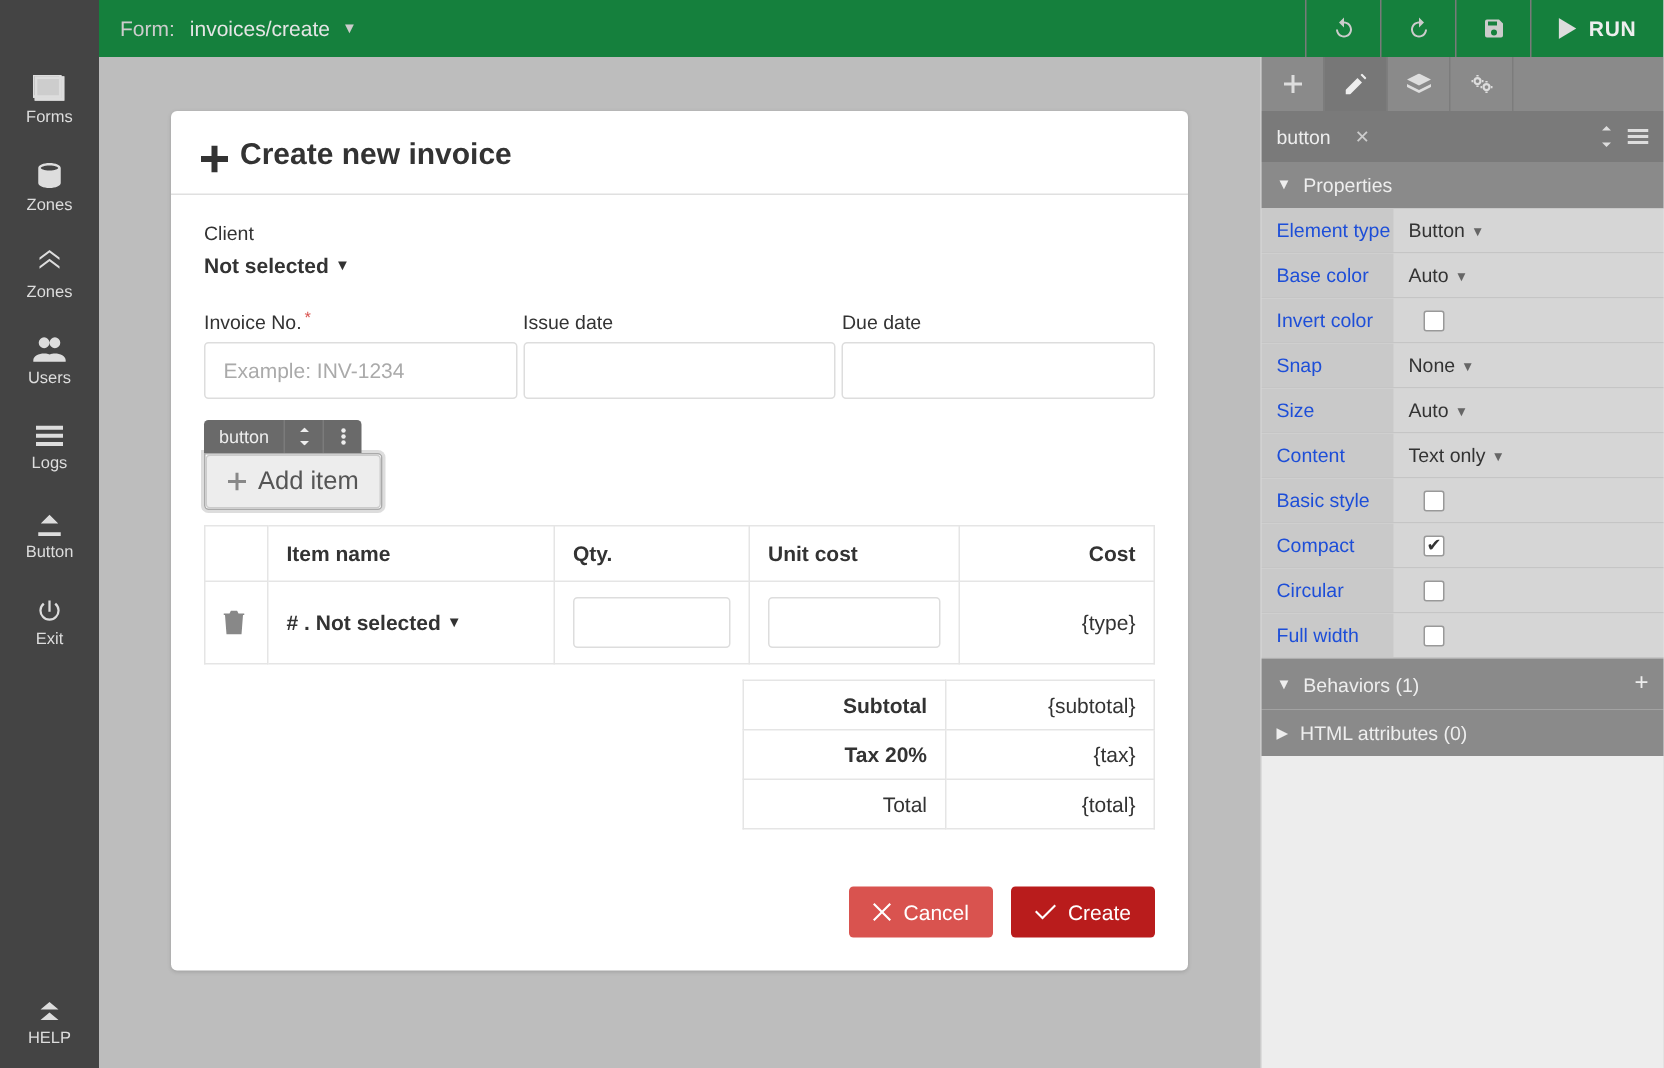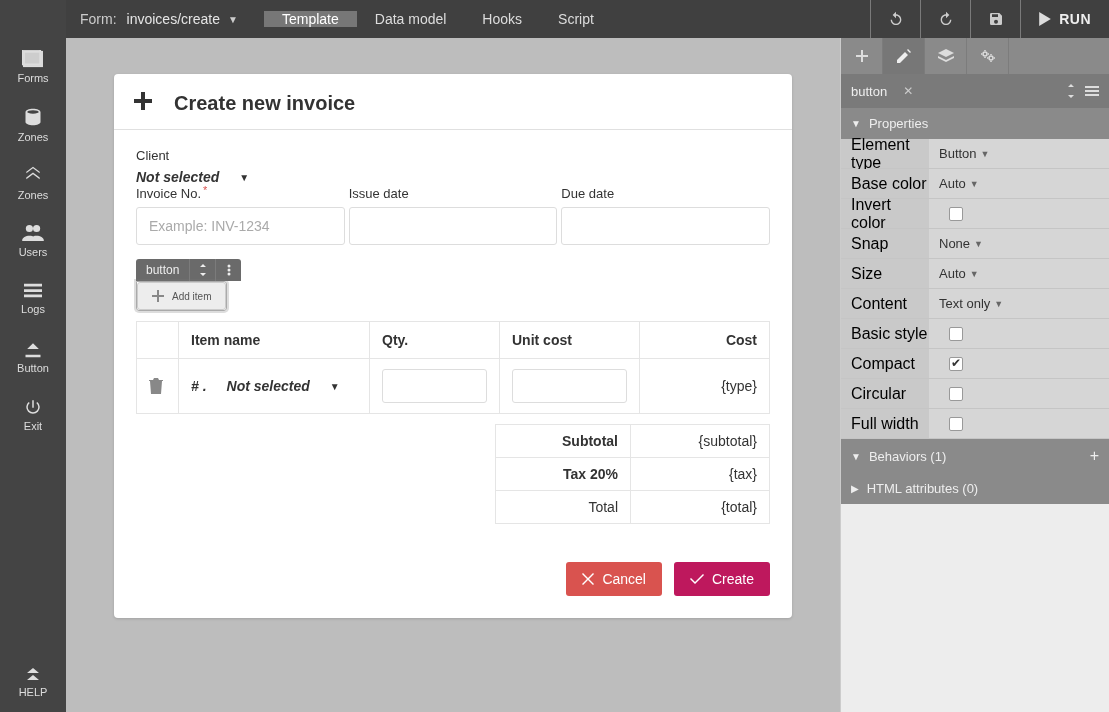--- a/index.html
+++ b/index.html
@@ -1,19 +1,19 @@
 <!DOCTYPE html>
 <html><head>
   <meta charset="utf-8">
   <style>
     * { box-sizing: border-box; margin: 0; padding: 0; }
     body { font-family: -apple-system, BlinkMacSystemFont, "Segoe UI", Helvetica, Arial, sans-serif; font-size: 14px; color: #333; background: #f4f4f4; overflow: hidden; }
     
     
-    .topbar { height: 38px; background: #404040; display: flex; align-items: stretch; color: #ddd; }
+    .topbar { height: 38px; background: #15803d; display: flex; align-items: stretch; color: #ddd; }
     .tb-left { display: flex; align-items: center; padding-left: 80px; }
     .tb-form-label { color: #ccc; margin-right: 6px; font-size: 14px; }
     .tb-form-select { display: flex; align-items: center; gap: 8px; color: #e5e5e5; padding: 0 28px 0 4px; position: relative; cursor: pointer; }
     .tb-form-select .caret { position: absolute; right: 10px; font-size: 10px; color: #ccc; }
     .tb-tabs { display: flex; align-items: stretch; margin-left: 16px; }
     .tb-tab { display: flex; align-items: center; padding: 0 18px; color: #ddd; cursor: pointer; font-size: 14px; }
     .tb-tab.active { background: #777; color: #fff; }
     .tb-spacer { flex: 1; }
     .tb-icons { display: flex; align-items: stretch; }
     .tb-iconbtn { width: 50px; display: flex; align-items: center; justify-content: center; border-left: 1px solid #7a7a7a; color: #ccc; cursor: pointer; }
@@ -27,39 +27,39 @@
     .sb-spacer { flex: 1; }
     .sb-help { display: flex; flex-direction: column; align-items: center; justify-content: center; height: 58px; color: #ddd; font-size: 11px; gap: 4px; cursor: pointer; }
 
     
     .main { position: absolute; top: 38px; left: 66px; right: 0; bottom: 0; display: flex; }
     .canvas { flex: 1; background: #bdbdbd; overflow: auto; padding: 36px 48px; }
     .panel { width: 269px; background: #ededed; border-left: 1px solid #ccc; display: flex; flex-direction: column; }
 
     
     .card { background: #fff; border-radius: 4px; box-shadow: 0 1px 3px rgba(0,0,0,0.15); }
-    .card-header { padding: 18px 20px 14px; border-bottom: 1px solid #e0e0e0; display: flex; align-items: flex-start; gap: 22px; font-size: 20px; font-weight: 600; color: #333; }
+    .card-header { padding: 18px 20px 14px; border-bottom: 1px solid #e0e0e0; display: flex; align-items: flex-end; gap: 8px; font-size: 20px; font-weight: 600; color: #333; }
     .card-body { padding: 18px 22px 22px; }
 
     .label { font-size: 13px; color: #333; font-weight: 400; margin-bottom: 6px; display: block; }
     .label .req { color: #d9534f; font-size: 11px; position: relative; top: -4px; margin-left: 2px; }
-    .dropdown-text { font-size: 14px; font-weight: 600; color: #333; display: inline-flex; align-items: center; gap: 20px; cursor: pointer; font-style: italic; }
+    .dropdown-text { font-size: 14px; font-weight: 600; color: #333; display: inline-flex; align-items: center; gap: 4px; cursor: pointer; }
     .dropdown-text .caret { font-size: 10px; }
 
-    .row3 { display: flex; gap: 4px; margin-top: 1px; }
+    .row3 { display: flex; gap: 4px; margin-top: 22px; }
     .field { flex: 1; }
     .input { width: 100%; height: 38px; border: 1px solid #ddd; border-radius: 3px; padding: 0 12px; font-size: 14px; color: #333; }
     .input::placeholder { color: #aaa; }
 
     
     .sel-badge { display: inline-flex; align-items: stretch; background: #6a6a6a; border-radius: 3px 3px 0 0; color: #eee; margin-top: 14px; overflow: hidden; font-size: 12px; }
     .sel-badge .b-label { padding: 4px 10px; }
     .sel-badge .b-sep { width: 26px; display: flex; align-items: center; justify-content: center; border-left: 1px solid #7b7b7b; cursor: pointer; }
     .sel-wrap { display: inline-block; border: 1px solid #aaa; border-radius: 0 3px 3px 3px; box-shadow: 0 0 0 2px rgba(120,120,120,0.25); }
-    .add-item-btn { display: inline-flex; align-items: center; gap: 8px; background: #ededed; border: 1px solid #ccc; border-radius: 3px; padding: 7px 14px; color: #555; font-size: 10px; cursor: pointer; }
+    .add-item-btn { display: inline-flex; align-items: center; gap: 8px; background: #ededed; border: 1px solid #ccc; border-radius: 3px; padding: 7px 14px; color: #555; font-size: 17px; cursor: pointer; }
     .add-item-btn svg { fill: #888; }
 
     
     table.items { width: 100%; border-collapse: collapse; margin-top: 10px; }
     table.items th, table.items td { border: 1px solid #e5e5e5; padding: 10px 12px; text-align: left; font-size: 14px; }
     table.items th { font-weight: 600; }
     table.items th.cost, table.items td.cost { text-align: right; }
     .trash { color: #888; cursor: pointer; text-align: center; }
     .cell-input { width: 100%; height: 34px; border: 1px solid #ddd; border-radius: 3px; padding: 0 8px; }
 
@@ -67,60 +67,54 @@
     .totals { width: 275px; margin-left: auto; margin-top: 10px; border-collapse: collapse; }
     .totals td { border: 1px solid #e5e5e5; padding: 8px 12px; font-size: 14px; }
     .totals .lbl { text-align: right; font-weight: 600; }
     .totals .val { text-align: right; }
     .totals tr.total .lbl { font-weight: 400; }
 
     
     .card-footer { padding: 16px 22px 22px; display: flex; justify-content: flex-end; gap: 12px; }
     .btn { display: inline-flex; align-items: center; gap: 8px; padding: 9px 16px; border-radius: 3px; font-size: 14px; color: #fff; border: none; cursor: pointer; }
     .btn-danger { background: #d9534f; }
-    .btn-success { background: #be185d; }
+    .btn-success { background: #b91c1c; }
 
     
     .panel-tabs { height: 36px; background: #8a8a8a; display: flex; align-items: stretch; }
     .panel-tab { width: 42px; display: flex; align-items: center; justify-content: center; color: #ddd; border-right: 1px solid #7c7c7c; cursor: pointer; }
     .panel-tab.active { background: #777; }
     .panel-crumb { height: 34px; background: #7a7a7a; display: flex; align-items: center; padding: 0 10px; color: #eee; font-size: 13px; }
     .panel-crumb .x { margin-left: 16px; color: #ccc; cursor: pointer; font-size: 12px; }
     .panel-crumb .sp { flex: 1; }
     .panel-crumb .icn { margin-left: 10px; color: #ddd; cursor: pointer; }
     .panel-section { background: #8a8a8a; color: #eee; padding: 8px 10px; font-size: 13px; display: flex; align-items: center; gap: 8px; cursor: pointer; }
     .panel-section .add { margin-left: auto; font-size: 16px; cursor: pointer; }
     .prop-row { display: flex; align-items: center; height: 30px; background: #d6d6d6; border-bottom: 1px solid #c5c5c5; font-size: 13px; }
-    .prop-row .k { width: 88px; padding-left: 10px; color: #000000; background: #c9c9c9; height: 100%; display: flex; align-items: center; font-size: 16px; }
+    .prop-row .k { width: 88px; padding-left: 10px; color: #1d4ed8; background: #c9c9c9; height: 100%; display: flex; align-items: center; font-size: 13px; }
     .prop-row .v { flex: 1; padding-left: 10px; color: #333; display: flex; align-items: center; gap: 4px; }
     .prop-row .v .caret { font-size: 9px; color: #666; }
     .chk { width: 14px; height: 14px; background: #fff; border: 1px solid #999; border-radius: 2px; margin-left: 10px; position: relative; }
     .chk.on::after { content: "✔"; position: absolute; left: 1px; top: -2px; font-size: 12px; color: #333; }
     .event-row { display: flex; align-items: center; height: 34px; background: #a8a8a8; font-size: 13px; color: #444; padding: 0 10px; gap: 10px; }
     .event-row .bolt { font-size: 13px; color: #555; }
     .event-row .ev-label { color: #555; }
     .event-row .ev-val { background: transparent; color: #444; }
 
     svg { display: block; }
   </style>
 </head>
 <body>
 
 <div class="topbar">
   <div class="tb-left">
     <span class="tb-form-label">Form:</span>
     <div class="tb-form-select">
       <span>invoices/create</span>
       <span class="caret">▼</span>
-    </div>
-    <div class="tb-tabs">
-      <div class="tb-tab active">Template</div>
-      <div class="tb-tab">Data model</div>
-      <div class="tb-tab">Hooks</div>
-      <div class="tb-tab">Script</div>
     </div>
   </div>
   <div class="tb-spacer"></div>
   <div class="tb-icons">
     <div class="tb-iconbtn">
       <svg width="16" height="16" viewBox="0 0 24 24">
           <path fill="#ccc" d="M12 5V1L7 6l5 5V7c3.3 0 6 2.7 6 6s-2.7 6-6 6-6-2.7-6-6H4c0 4.4 3.6 8 8 8s8-3.6 8-8-3.6-8-8-8z"></path>
         </svg>
     </div>
     <div class="tb-iconbtn">

